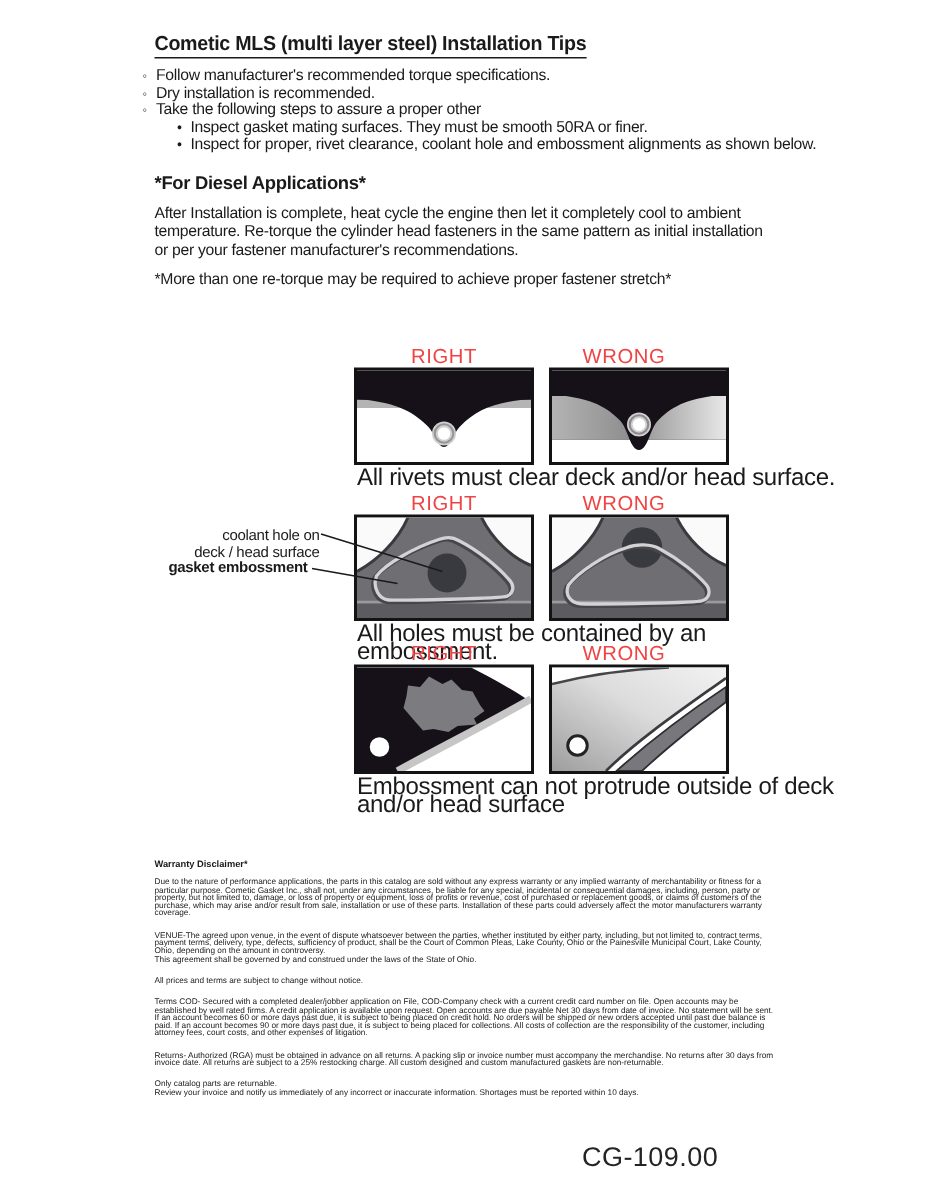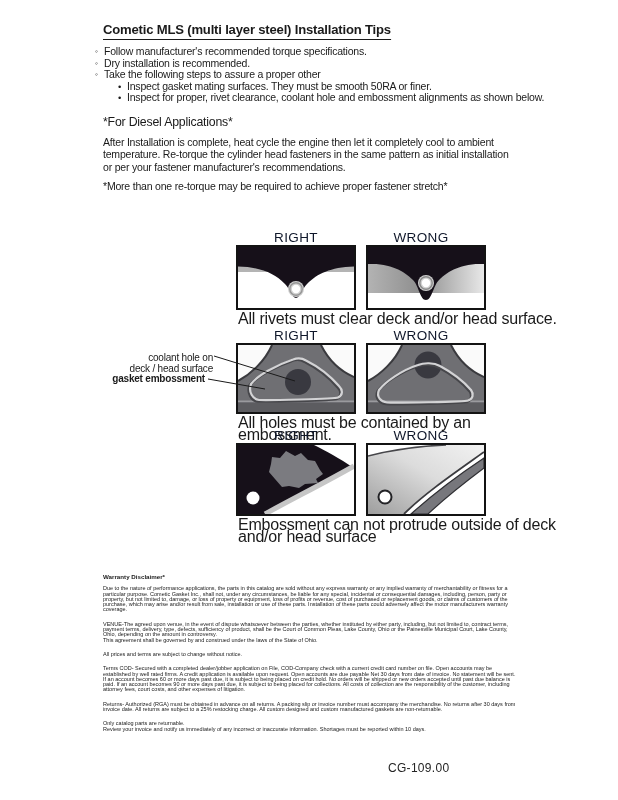--- a/index.html
+++ b/index.html
@@ -19,45 +19,45 @@
   }
   .bullets { margin-top:6px; font-size:10.5px; line-height:11.6px; letter-spacing:-0.2px; }
   .b { display:flex; white-space:nowrap; }
   .b .mark { width:9px; flex:0 0 9px; font-size:8.5px; }
   .b.sub { margin-left:23px; }
   .b.sub .mark { font-size:9.5px; }
 
   
   .diesel { position:absolute; left:103px; top:116px; width:505px; font-size:10.5px; line-height:12.6px; letter-spacing:-0.2px; }
   .diesel .h {
-    font-size:12.3px; font-weight:normal; margin:0 0 7px 0; letter-spacing:-0.2px;
+    font-size:12.3px; font-weight:bold; margin:0 0 7px 0; letter-spacing:-0.2px;
   }
   .diesel p { margin:0 0 7px 0; white-space:pre; }
 
   
   .figrow { position:absolute; left:95px; width:470px; }
   #row1 { top:231px; } #row2 { top:329px; } #row3 { top:429px; }
-  .figlabels { display:flex; margin-left:141px; gap:5px; font-size:13.5px; line-height:13px; letter-spacing:0.4px; color:#0f172a; }
+  .figlabels { display:flex; margin-left:141px; gap:0; font-size:13.5px; line-height:13px; letter-spacing:0.4px; color:#ef4444; }
   .figlabels span { width:120px; text-align:center; }
   .figs { display:flex; margin-left:141px; gap:10px; margin-top:1px; }
   .fig { border:2px solid #131313; background:#fff; font-size:0; line-height:0; }
   .figcap { margin-left:143px; margin-top:3px; font-size:16px; line-height:12.2px; letter-spacing:-0.2px; white-space:pre-line; }
 
   .ptr { position:absolute; text-align:right; font-size:10px; line-height:10.5px; letter-spacing:-0.2px; white-space:pre-line; }
   .ptr1 { left:0; top:24px; width:118px; }
   .ptr2 { left:0; top:45px; width:110px;font-weight:bold; }
   .leaders { position:absolute; left:0; top:0; pointer-events:none; }
 
   
   .warranty { position:absolute; left:103px; top:574px; width:414px; font-size:5.5px; line-height:5.3px; }
   .warranty .h { font-size:6.2px; font-weight:bold; margin:0 0 7px 0; }
   .warranty p { margin:0 0 9px 0; white-space:pre-line; }
 
   
-  .footer { position:absolute; left:388px; top:761px; font-size:12px; letter-spacing:0.3px; color:#242424; }
+  .footer { position:absolute; left:388px; top:761px; font-size:18px; letter-spacing:0.3px; color:#242424; }
 </style>
 </head>
 <body>
 
 <div class="page">
 
   <div class="tips">
     <div class="title">Cometic MLS (multi layer steel) Installation Tips</div>
     <div class="bullets">
       <div class="b">

